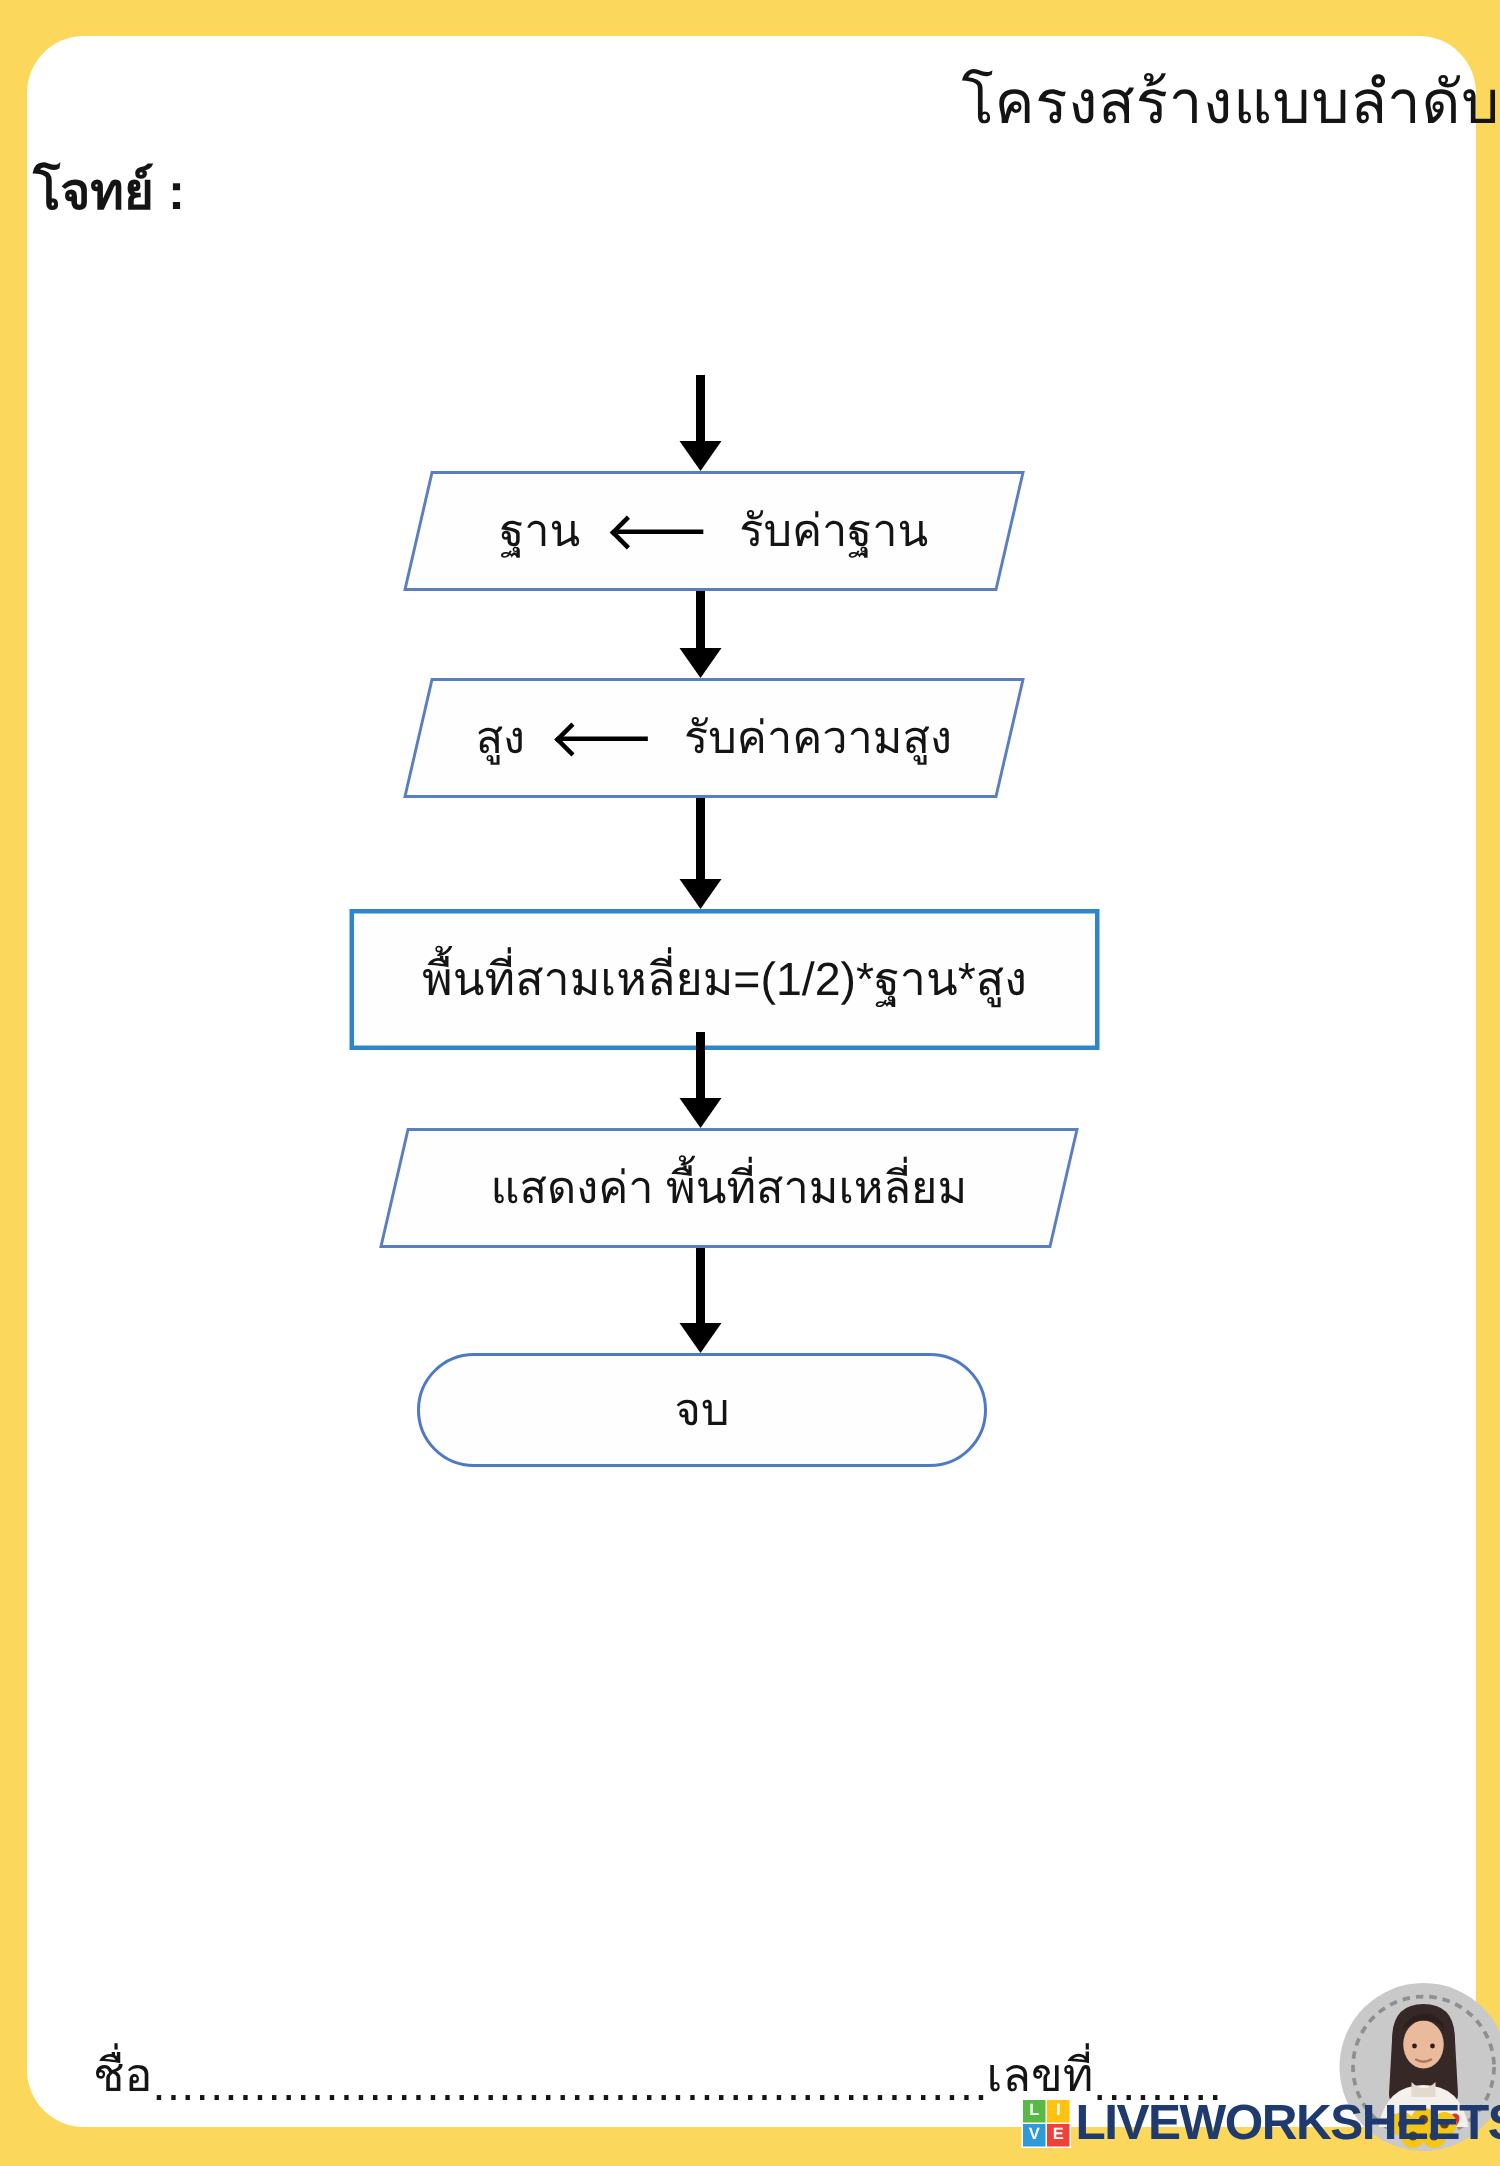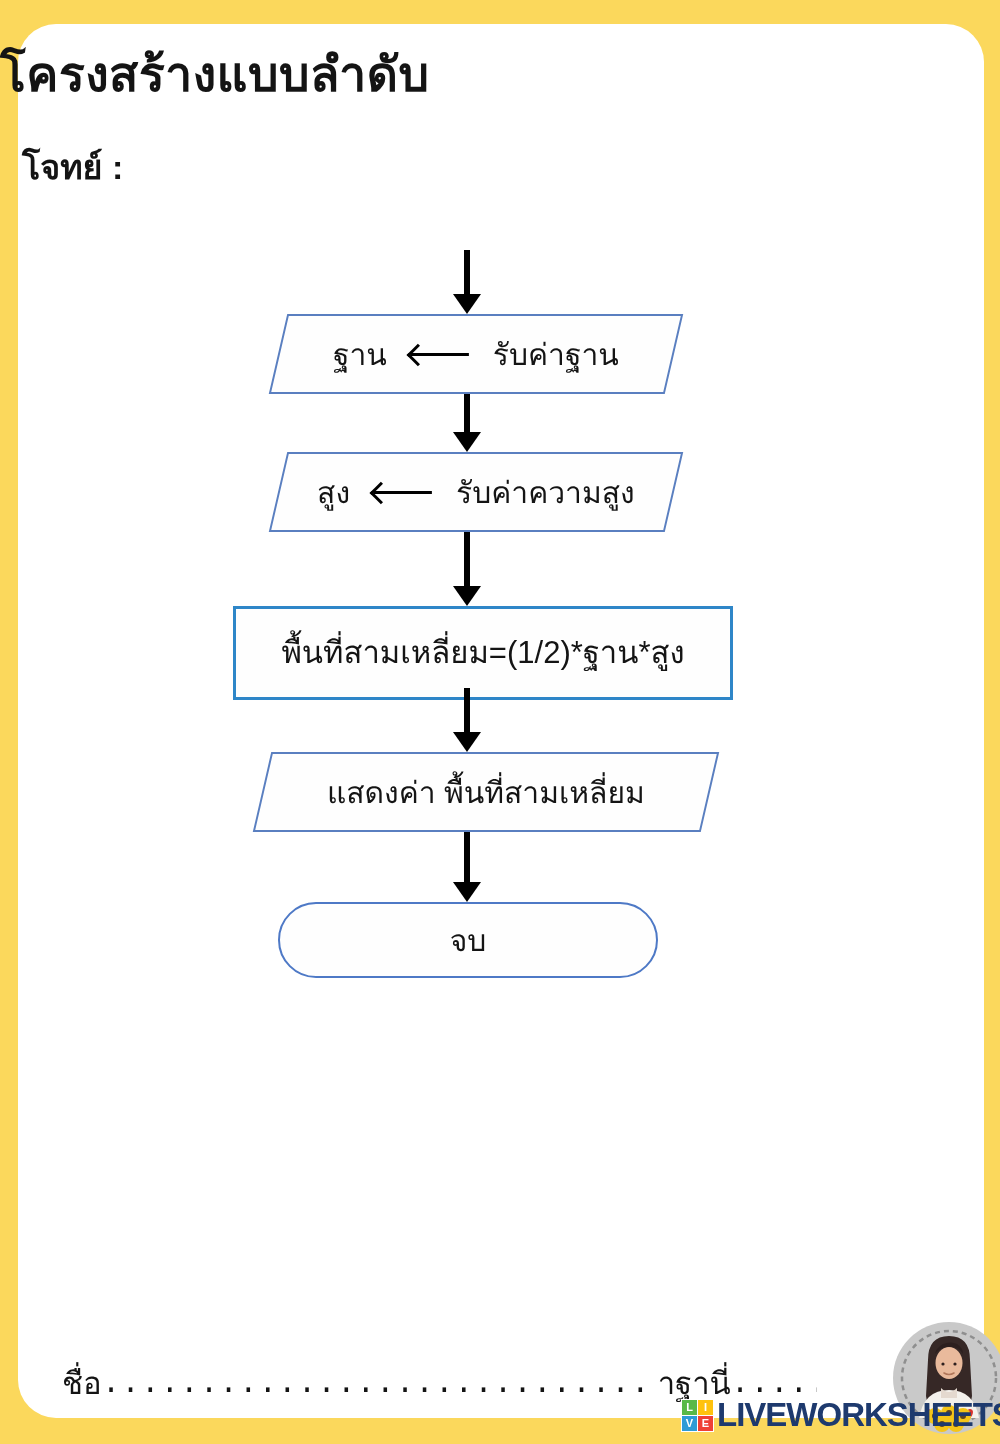--- a/index.html
+++ b/index.html
@@ -14,43 +14,43 @@
     --block-yellow:#FFC20E;
     --block-blue:#2E9BD6;
     --block-red:#EF4136;
   }
   *{margin:0;padding:0;box-sizing:border-box;}
   html,body{width:1000px;height:1444px;}
   body{font-family:"Liberation Sans","DejaVu Sans",sans-serif;color:var(--ink);}
   .page{position:relative;width:1000px;height:1444px;background:var(--page-yellow);overflow:hidden;}
   .sheet{position:absolute;left:18px;top:24px;right:16px;bottom:26px;background:var(--sheet-white);border-radius:38px;}
 
-  .worksheet-title{position:absolute;left:0;top:36px;width:100%;text-align:left;
-    font-size:48px;font-weight:700;letter-spacing:0.5px;}
-  .problem-label{position:absolute;left:22px;top:100px;font-size:34px;font-weight:700;margin-top:40px;}
+  .worksheet-title{position:absolute;left:0;top:36px;width:100%;text-align:right;
+    font-size:40px;font-weight:400;letter-spacing:0.5px;}
+  .problem-label{position:absolute;left:22px;top:100px;font-size:34px;font-weight:700;}
   .problem-text{position:absolute;left:168px;top:106px;font-size:31px;}
 
   .node{position:absolute;display:flex;align-items:center;justify-content:center;
     background:#FEFEFE;font-size:30px;line-height:1.1;}
   .terminator{border:3px solid var(--shape-blue);border-radius:45px;}
   .terminator-end{border-width:2px;}
   .process{border:3px solid var(--process-blue);font-size:31px;}
   .para{border:2px solid var(--para-blue);transform:skewX(-13deg);}
   .para .unskew{display:flex;align-items:center;justify-content:center;transform:skewX(13deg);width:100%;}
 
   .assign-arrow{position:relative;width:58px;height:3px;background:#000;margin:0 24px;flex:0 0 auto;}
   .assign-arrow::before{content:"";position:absolute;left:-1px;top:-6px;width:13px;height:13px;
     border-left:3px solid #000;border-bottom:3px solid #000;transform:rotate(45deg);}
 
   .flow-arrow{position:absolute;width:28px;display:flex;flex-direction:column;align-items:center;}
   .flow-arrow .stem{width:6px;flex:1;background:#000;}
   .flow-arrow .head{width:0;height:0;border-left:14px solid transparent;border-right:14px solid transparent;border-top:20px solid #000;}
 
-  .footer-line{position:absolute;left:62px;top:1358px;width:760px;display:flex;align-items:center;
-    font-size:31px;white-space:nowrap;font-family:Liberation Mono, monospace;}
+  .footer-line{position:absolute;left:62px;top:1358px;width:760px;display:flex;align-items:flex-end;
+    font-size:31px;white-space:nowrap;}
   .dots{overflow:hidden;letter-spacing:1px;}
   .dots-name{width:556px;}
   .dots-number{width:86px;}
 
   .logo{position:absolute;left:681px;top:1396px;display:flex;align-items:center;z-index:10;}
   .logo-blocks{display:grid;grid-template-columns:15px 15px;grid-template-rows:15px 15px;gap:1px;background:#fff;padding:1px;}
   .logo-block{display:flex;align-items:center;justify-content:center;color:#fff;font-size:11px;font-weight:700;font-family:"Liberation Sans",sans-serif;}
   .lb-l{background:var(--block-green);}
   .lb-i{background:var(--block-yellow);}
   .lb-v{background:var(--block-blue);}
@@ -120,21 +120,21 @@
     <div class="head"></div>
   </div>
 
   <div class="node terminator terminator-end" style="left:278px;top:902px;width:380px;height:76px;">
     <span>จบ</span>
   </div>
 
   <div class="footer-line">
     <span>ชื่อ</span>
       <span class="dots dots-name">........................................................................................................................................</span>
-      <span>าฐานี่</span>
+      <span>เลขที่</span>
       <span class="dots dots-number">....................</span>
   </div>
 
   <svg class="avatar" viewBox="0 0 116 116">
     <defs>
       <clipPath id="avclip">
           <circle cx="58" cy="58" r="56"></circle>
         </clipPath>
     </defs>
     <circle cx="58" cy="58" r="56" fill="#C9C9C9"></circle>

